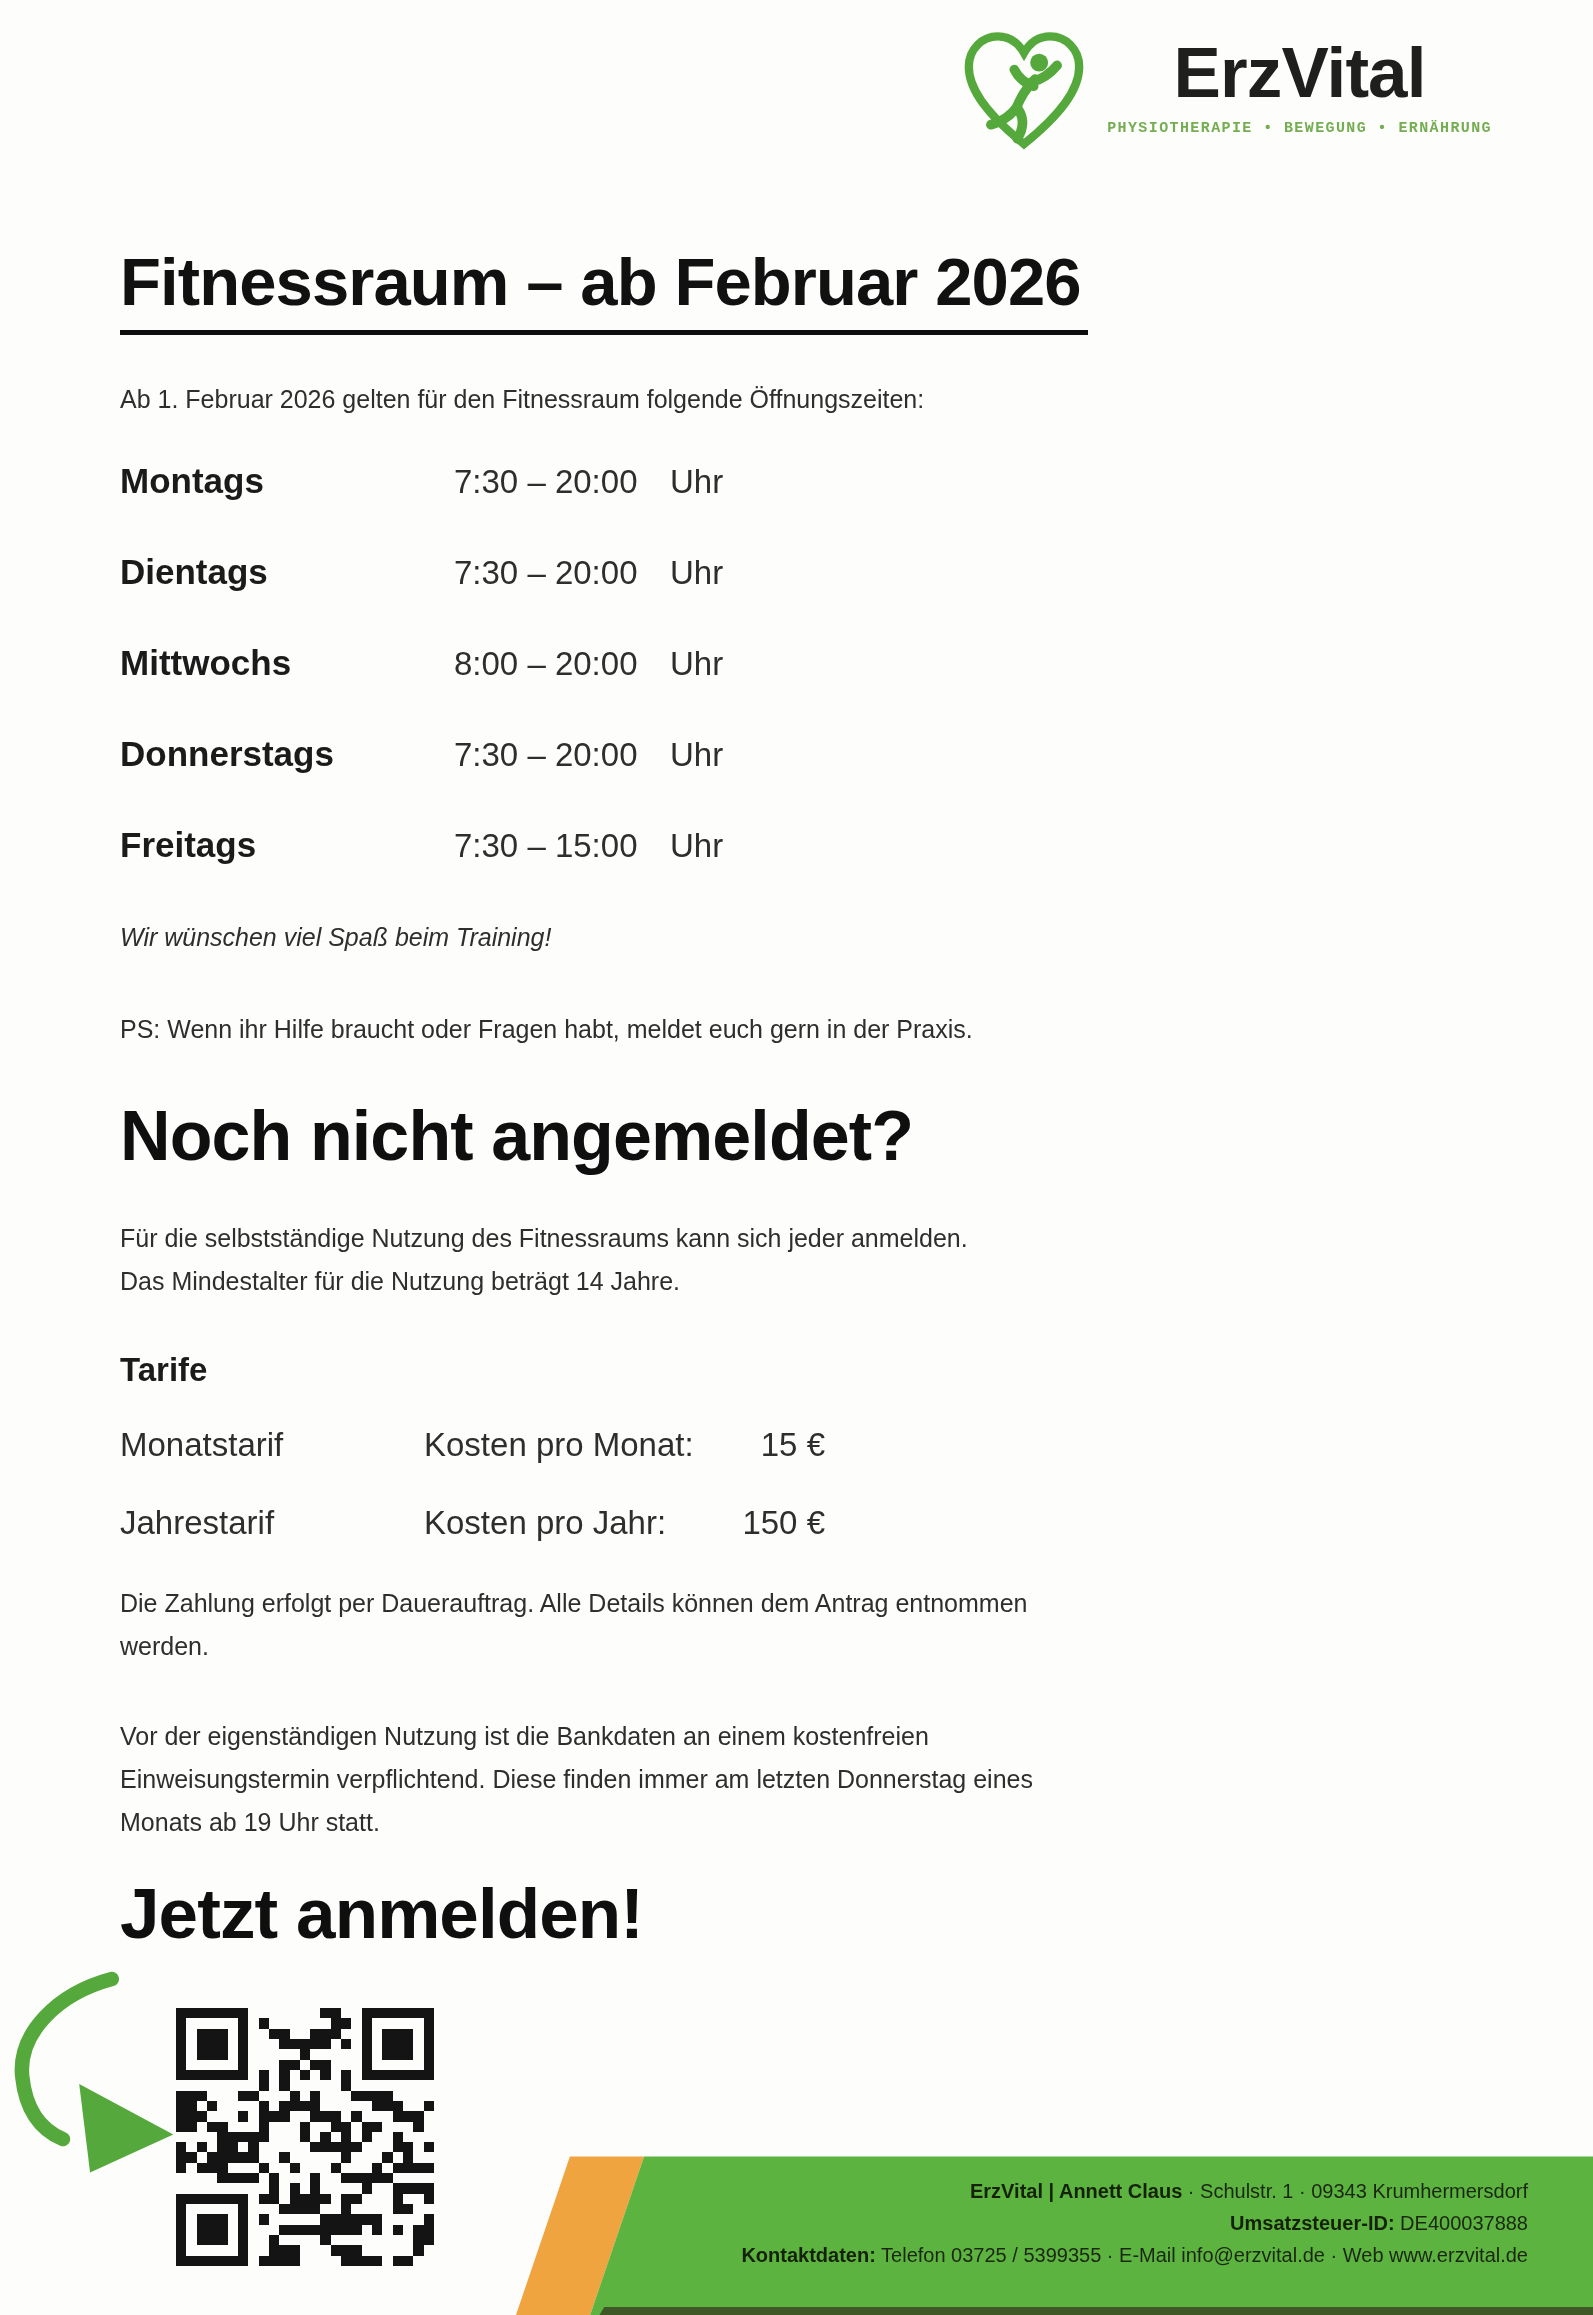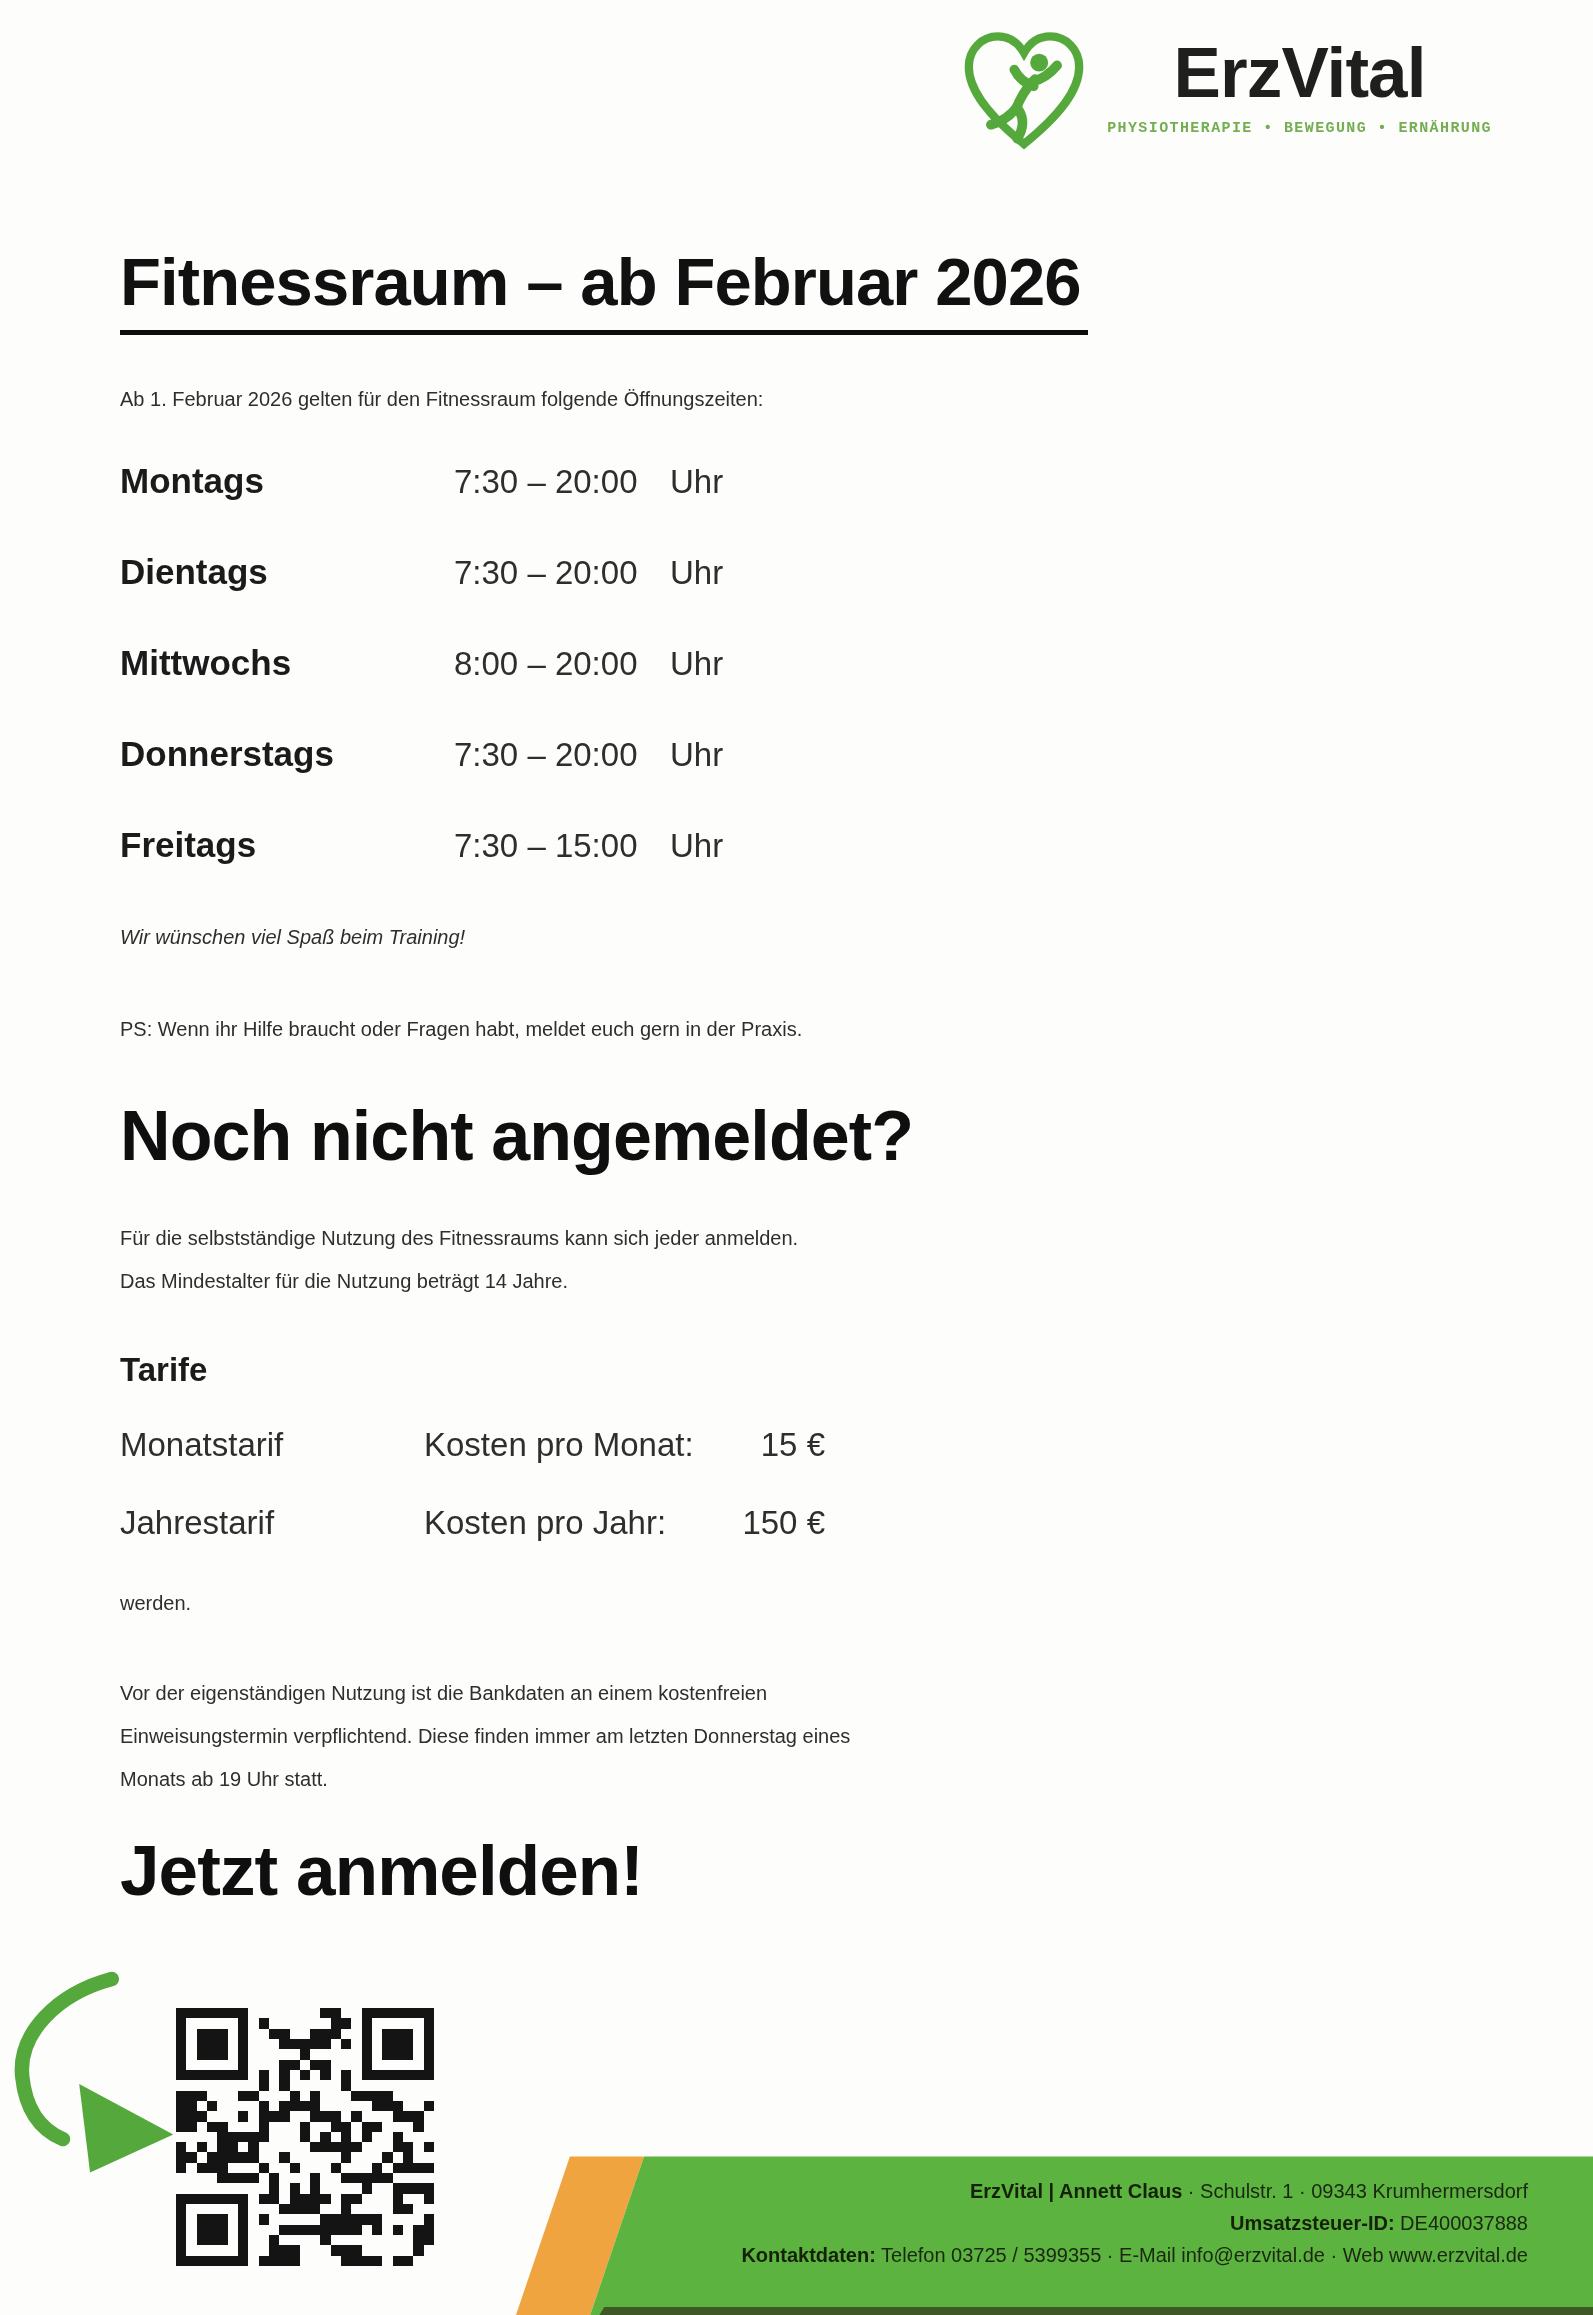--- a/index.html
+++ b/index.html
@@ -15,21 +15,21 @@
   .logo-brand{font-size:71px;font-weight:600;color:#1f1f1d;line-height:1.05;letter-spacing:-0.9px;}
   .logo-tagline{margin-top:9px;font-size:15px;font-weight:bold;letter-spacing:1.4px;color:#74ad52;white-space:nowrap;font-family:Liberation Mono, monospace;}
   
   .content{position:relative;padding:0 109px 0 120px;}
   .spacer-logo{height:163px;}
   h1.doc-title{
     display:inline-block;margin:83px 0 0 0;font-size:67px;line-height:1.08;
     font-weight:bold;color:#111;letter-spacing:-0.9px;
     border-bottom:5.4px solid #0d0d0d;padding-bottom:12px;padding-right:7.2px;
   }
-  .para{font-size:20px;line-height:43px;color:#2e2e2e;}
+  .para{font-size:25px;line-height:43px;color:#2e2e2e;}
   .intro{margin-top:43px;}
   .schedule{margin-top:40px;}
   .schedule-row{display:grid;grid-template-columns:334px 216px auto;align-items:baseline;
     height:47px;margin-bottom:44px;font-size:33px;}
   .schedule-day{font-weight:bold;font-size:35px;color:#1b1b1b;}
   .schedule-time,.schedule-unit{color:#2e2e2e;}
   .wish{margin-top:11px;font-style:italic;}
   .ps{margin-top:49px;}
   h2.doc-sub{margin:47px 0 0 0;font-size:70px;font-weight:bold;color:#0f0f0f;letter-spacing:-0.9px;line-height:1.1;}
   .signup{margin-top:42px;}
@@ -128,20 +128,21 @@
         <span class="tarife-price">15 €</span>
       </div>
       <div class="tarife-row">
         <span>Jahrestarif</span>
         <span>Kosten pro Jahr:</span>
         <span class="tarife-price">150 €</span>
       </div>
     </div>
 
     <div class="para payment">
+      <div>Die Zahlung erfolgt per Dauerauftrag. Alle Details können dem Antrag entnommen</div>
       <div>werden.</div>
     </div>
 
     <div class="para induction">
       <div>Vor der eigenständigen Nutzung ist die Bankdaten an einem kostenfreien</div>
       <div>Einweisungstermin verpflichtend. Diese finden immer am letzten Donnerstag eines</div>
       <div>Monats ab 19 Uhr statt.</div>
     </div>
 
     <h3 class="cta">Jetzt anmelden!</h3>

